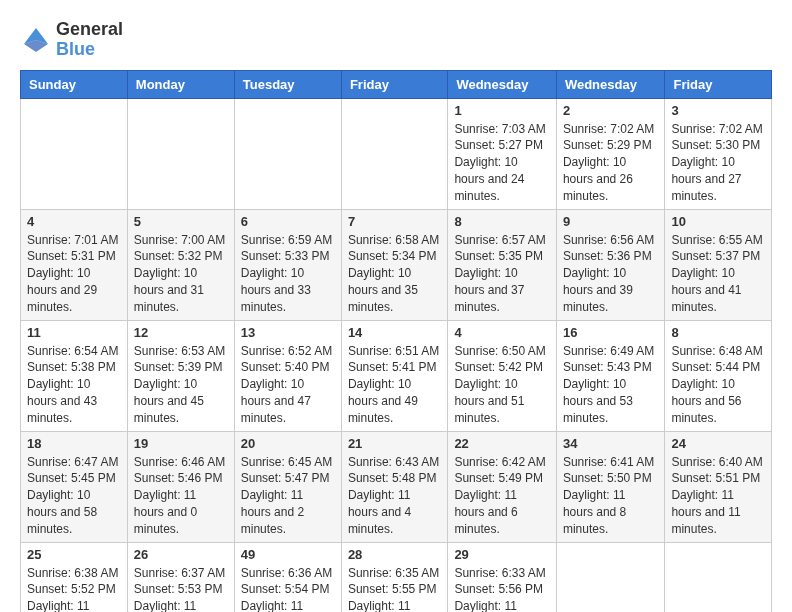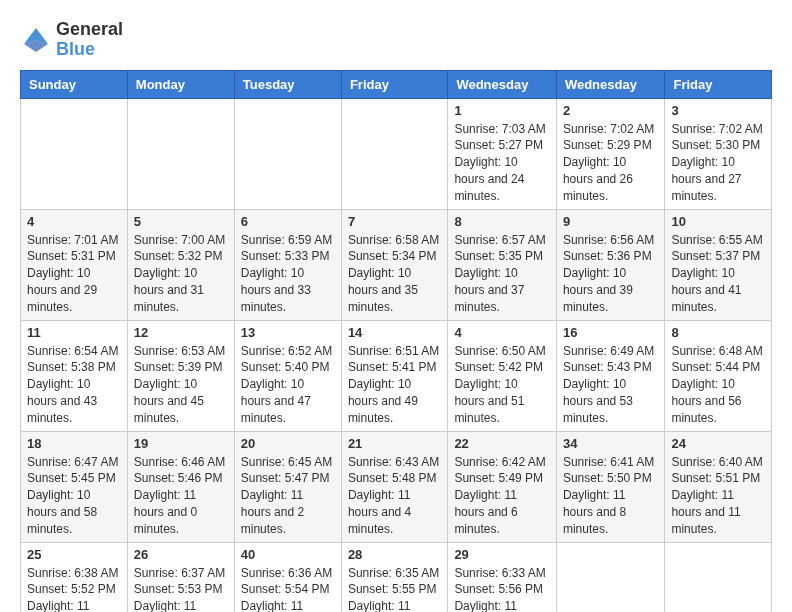--- a/index.html
+++ b/index.html
@@ -230,21 +230,21 @@
       <tr>
         <td>
           <div class="day-number">25</div>
           <div class="day-info">Sunrise: 6:38 AM<br>Sunset: 5:52 PM<br>Daylight: 11 hours and 13 minutes.</div>
         </td>
         <td>
           <div class="day-number">26</div>
           <div class="day-info">Sunrise: 6:37 AM<br>Sunset: 5:53 PM<br>Daylight: 11 hours and 15 minutes.</div>
         </td>
         <td>
-          <div class="day-number">40</div>
+          <div class="day-number">49</div>
           <div class="day-info">Sunrise: 6:36 AM<br>Sunset: 5:54 PM<br>Daylight: 11 hours and 17 minutes.</div>
         </td>
         <td>
           <div class="day-number">28</div>
           <div class="day-info">Sunrise: 6:35 AM<br>Sunset: 5:55 PM<br>Daylight: 11 hours and 20 minutes.</div>
         </td>
         <td>
           <div class="day-number">29</div>
           <div class="day-info">Sunrise: 6:33 AM<br>Sunset: 5:56 PM<br>Daylight: 11 hours and 22 minutes.</div>
         </td>

